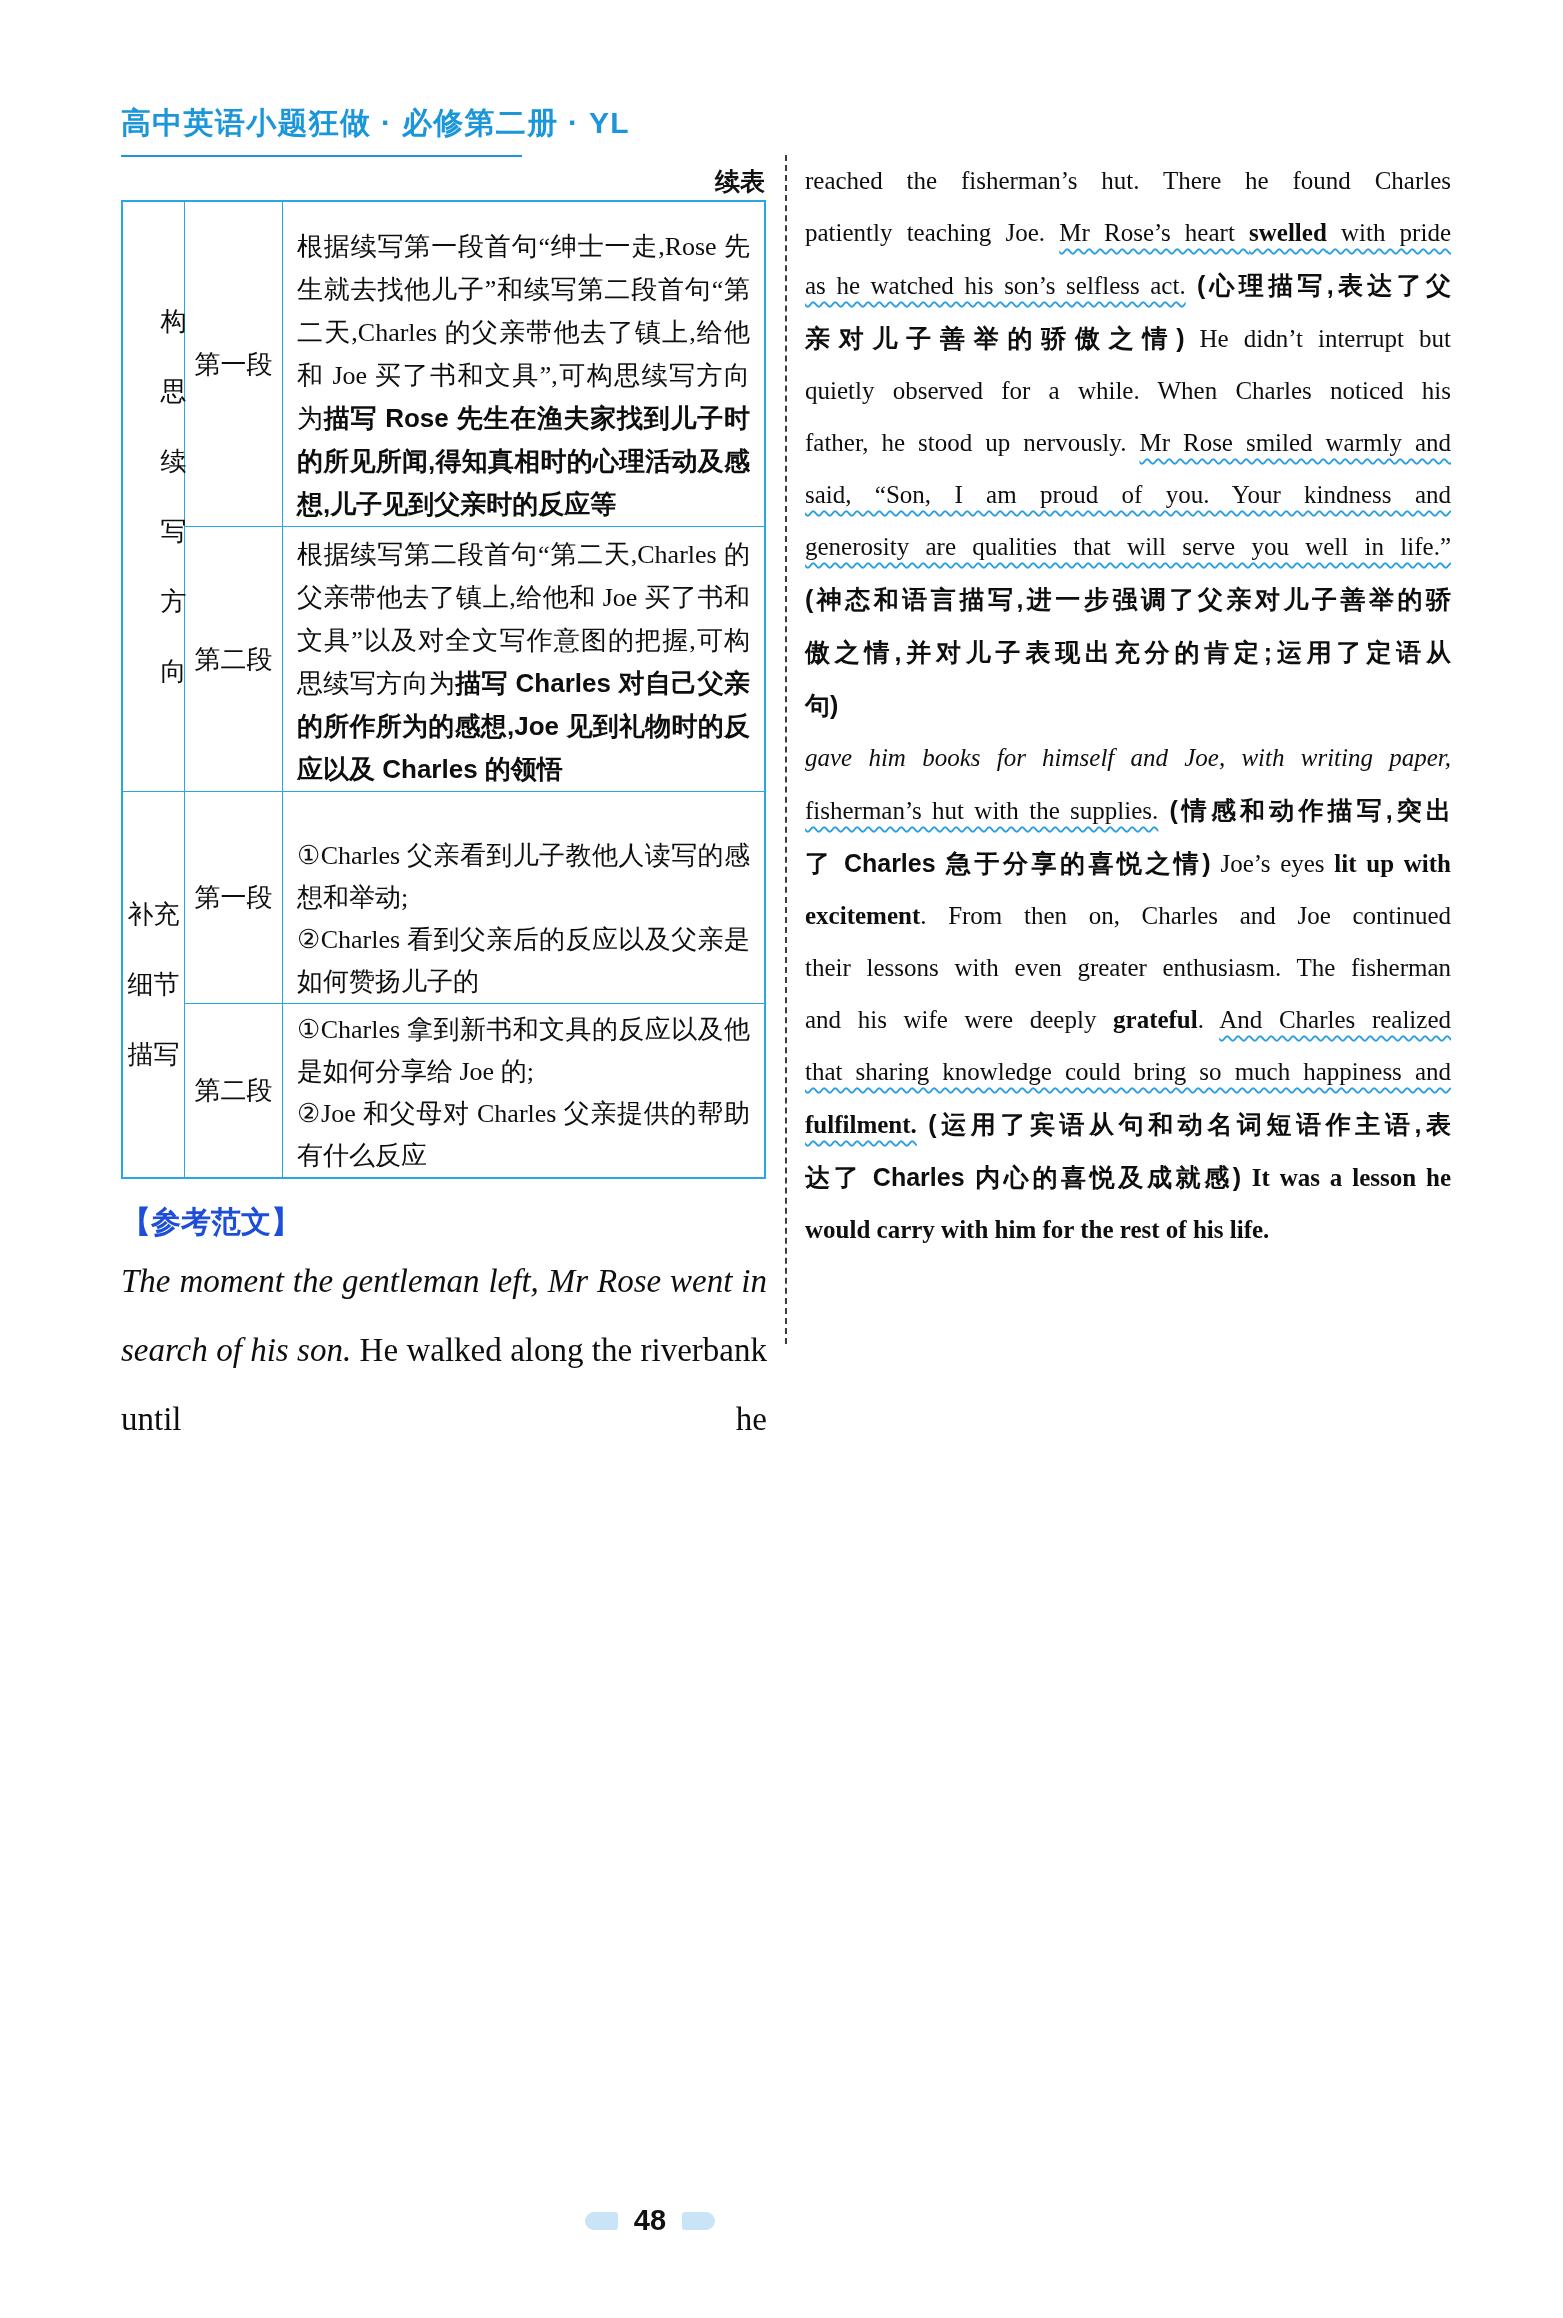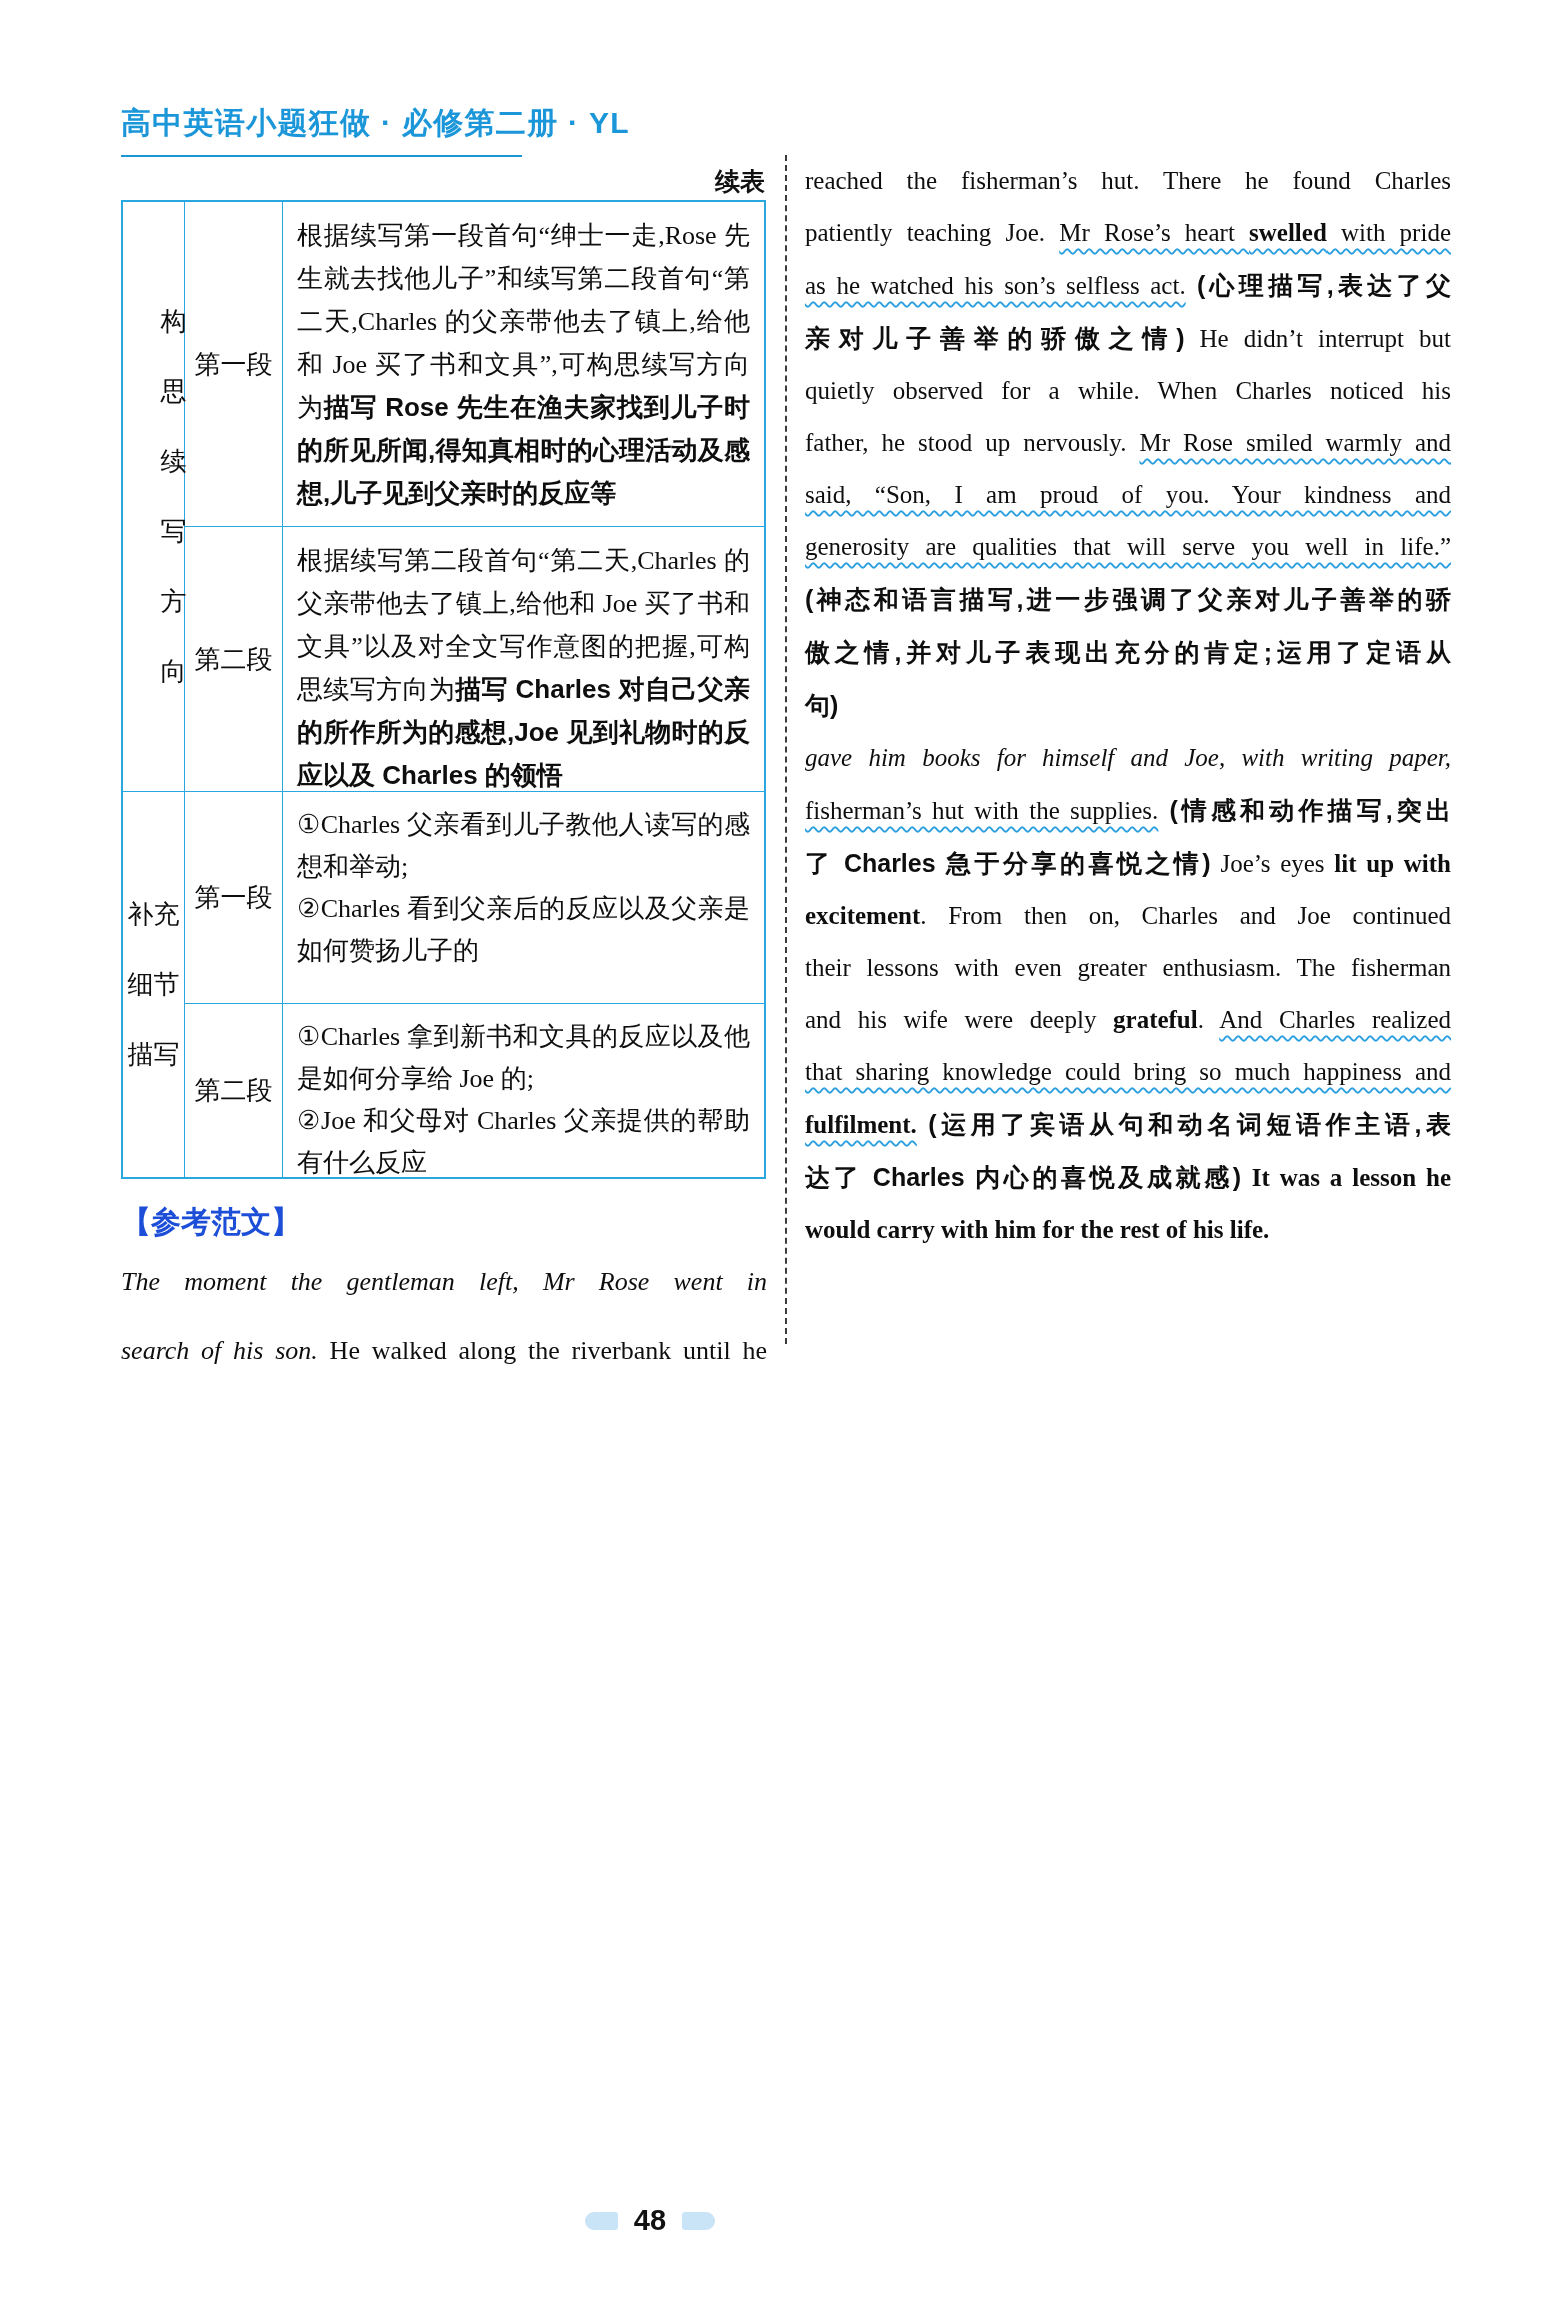--- a/index.html
+++ b/index.html
@@ -33,40 +33,40 @@
   }
   .cell{box-sizing:border-box;}
   .br{border-right:1.3px solid #28a7e0;}
   .bb{border-bottom:1.3px solid #28a7e0;}
   .group-cell{grid-column:1;display:flex;flex-direction:column;align-items:center;justify-content:center;}
   .group-cell.g1{grid-row:1/3;padding-left:40px;}
   .group-cell.g2{grid-row:3/5;}
   .gline{line-height:70px;text-align:center;}
   .label-cell{display:flex;align-items:center;justify-content:center;}
   .content-cell{
-    padding:12px 14px;display:flex;flex-direction:column;justify-content:flex-start;overflow:hidden;
+    padding:0 14px;display:flex;flex-direction:column;justify-content:flex-end;overflow:hidden;
   }
   .tpara{text-align:justify;line-height:43px;}
   .content-cell.tight .tpara{line-height:42px;}
 
   
   .b{font-weight:700;}
   .i{font-style:italic;}
   .cn{font-family:"Liberation Sans","DejaVu Sans",sans-serif;font-weight:700;}
   .w{
     text-decoration-line:underline;text-decoration-style:wavy;
     text-decoration-color:#2b9fdf;text-decoration-thickness:2.3px;text-underline-offset:7.2px;
   }
 
   
   .ref-heading{
     position:absolute;left:121px;top:1202px;
     font-family:"Liberation Sans","DejaVu Sans",sans-serif;font-weight:700;font-size:30px;color:#1d4ed8;
   }
-  .ref-text{position:absolute;left:121px;top:1247px;width:646px;font-size:26px;}
+  .ref-text{position:absolute;left:121px;top:1247px;width:646px;font-size:33px;}
   .ref-text .line{line-height:69px;text-align:justify;text-align-last:justify;}
 
   
   .col-divider{position:absolute;left:785px;top:155px;height:1189px;width:0;border-left:2px dashed #3c3c3c;}
 
   
   .right-col{position:absolute;left:805px;top:155px;width:646px;font-size:25px;}
   .right-col .line{line-height:52px;text-align:justify;text-align-last:justify;}
   .right-col .line.last{text-align-last:left;}
   .right-col .line.ind{text-indent:49px;}

